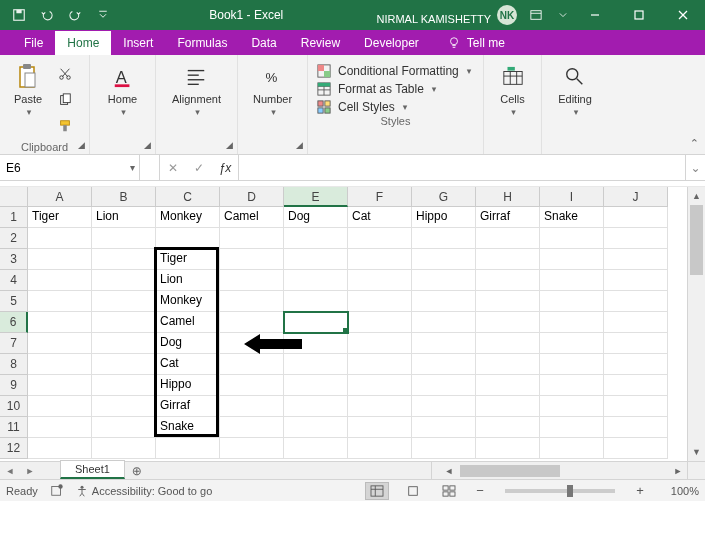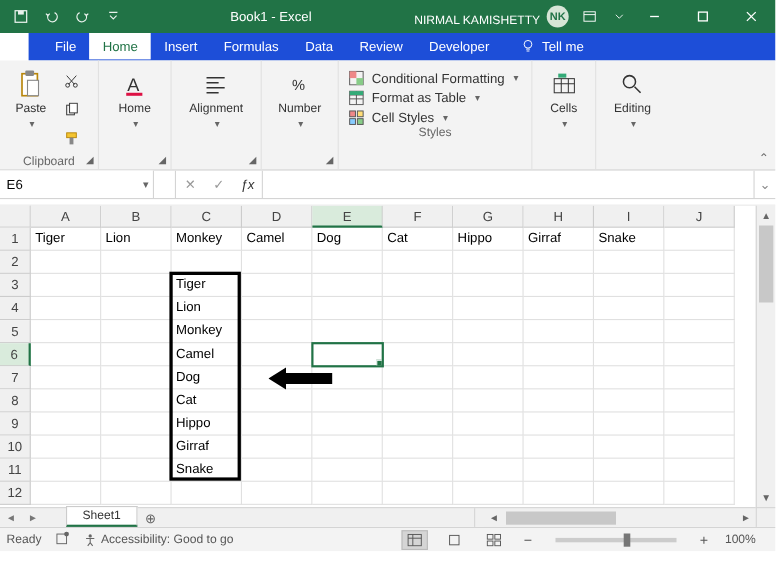--- a/index.html
+++ b/index.html
@@ -12,21 +12,21 @@
 .titlebar .qat .qbtn svg { opacity: 0.9; }
 .titlebar .title { flex: 1; text-align: right; display: flex; justify-content: center; align-items: center; gap: 4px; }
 .titlebar .right { display: flex; align-items: center; gap: 4px; padding-right: 2px; }
 .titlebar .user { display: flex; align-items: flex-end; gap: 6px; font-size: 11px; }
 .titlebar .avatar { width: 20px; height: 20px; border-radius: 50%; background: #d6e5d6; color: #217346; display:flex; align-items:center; justify-content:center; font-size:10px; font-weight:600; }
 .titlebar .winbtn { width: 40px; height: 30px; display: flex; align-items: center; justify-content: center; cursor: pointer; }
 .titlebar .winbtn.small { width: 30px; }
 .titlebar .chev { width: 16px; height: 30px; display:flex; align-items:center; justify-content:center; }
 
 
-.tabstrip { height: 25px; background: #1d4ed8; display: flex; align-items: flex-start; padding-left: 12px; gap: 0; color: #fff; margin-left: 26px; }
+.tabstrip { height: 25px; background: #a21caf; display: flex; align-items: center; padding-left: 12px; gap: 0; color: #fff; }
 .tabstrip .tab { padding: 5px 12px 5px 12px; font-size: 12px; cursor: pointer; }
 .tabstrip .tab.active { background: #fff; color: #217346; }
 .tellme { display: flex; align-items: center; gap: 6px; margin-left: 8px; padding: 5px 8px; }
 
 
 .ribbon { height: 100px; background: #f3f3f3; border-bottom: 1px solid #d4d4d4; display: flex; position: relative; }
 .ribbon .group { border-right: 1px solid #e1e1e1; padding: 4px 8px 2px 8px; display: flex; flex-direction: column; position: relative; }
 .ribbon .group .body { flex: 1; display: flex; align-items: flex-start; gap: 4px; }
 .ribbon .group .label { text-align: center; font-size: 11px; color: #666; padding-bottom: 2px; display: flex; justify-content: center; align-items: center; gap: 4px; }
 .ribbon .group .launcher { font-size: 9px; color: #666; position: absolute; right: 4px; bottom: 4px; cursor: pointer; }
@@ -616,14 +616,14 @@
         <rect x="9" y="1" width="6" height="5" fill="none" stroke="#555"></rect>
         <rect x="1" y="8" width="6" height="5" fill="none" stroke="#555"></rect>
         <rect x="9" y="8" width="6" height="5" fill="none" stroke="#555"></rect>
       </svg>
     </div>
   <span class="zbtn">−</span>
   <div class="zoomslider">
       <div class="thumb"></div>
     </div>
   <span class="zbtn">+</span>
-  <span style="width:40px;">100%</span>
+  <span style="width:40px;text-align:right;">100%</span>
 </div>
 
 </body></html>

